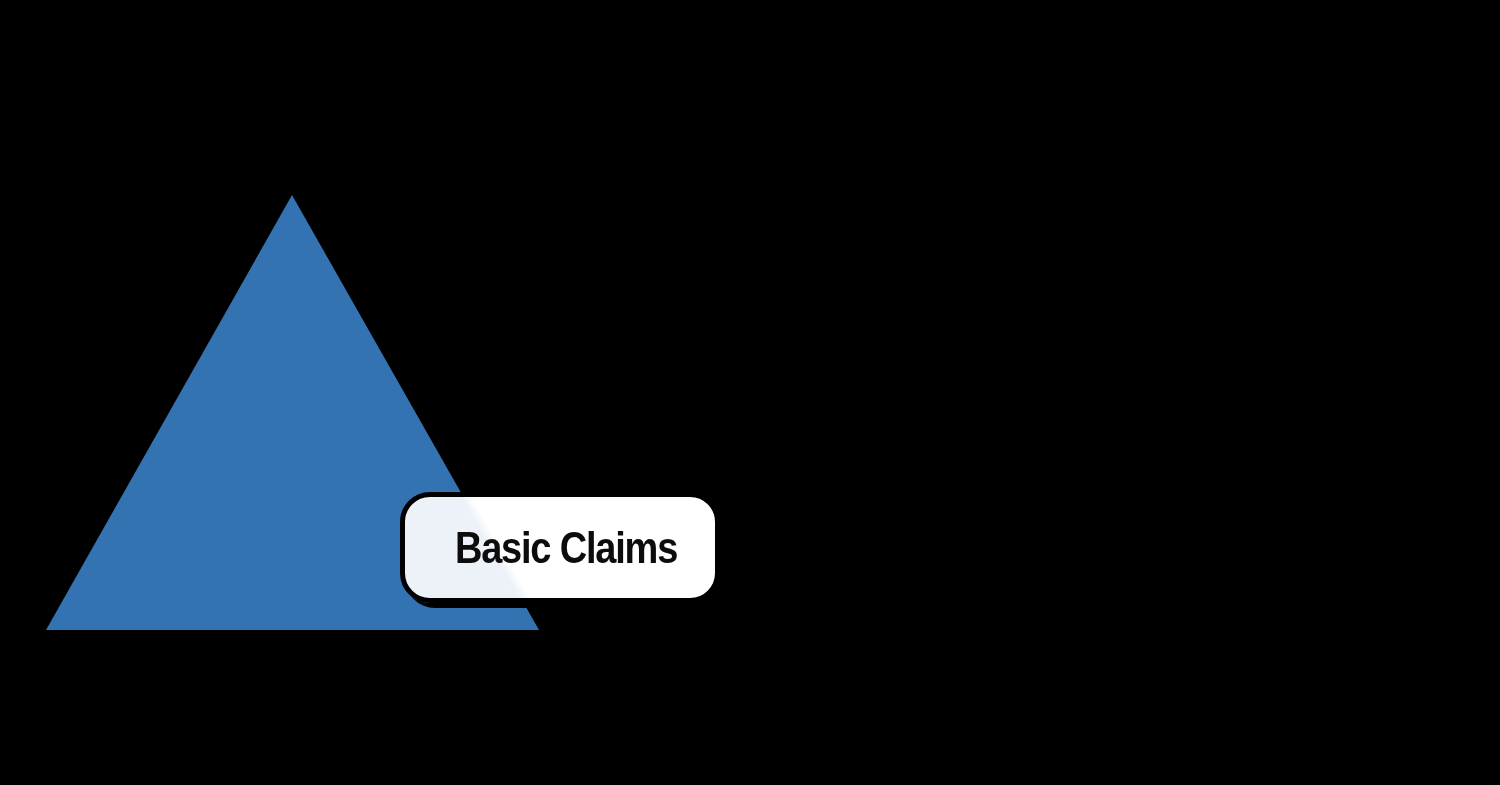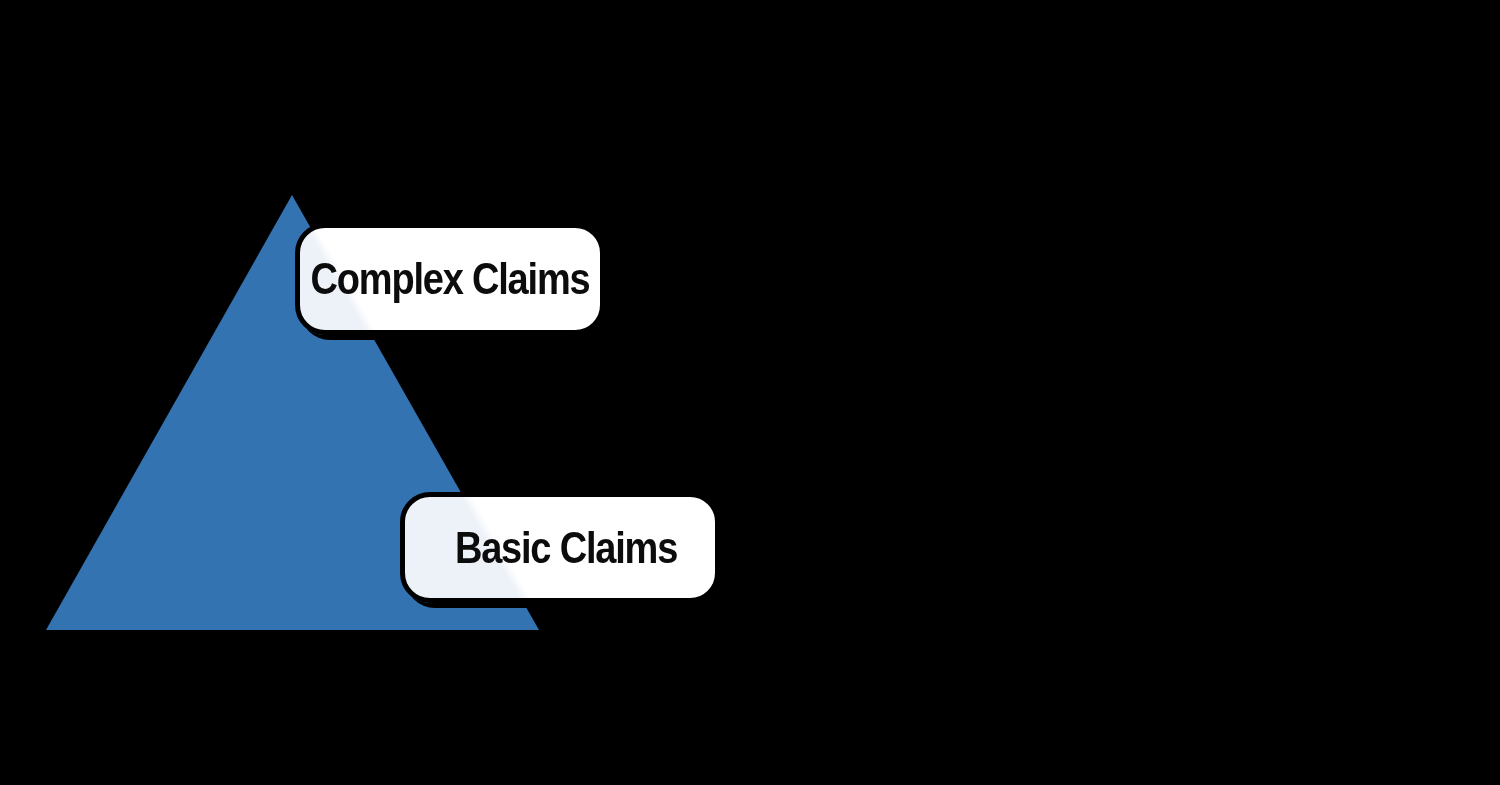--- a/index.html
+++ b/index.html
@@ -67,22 +67,19 @@
 </style>
 </head>
 <body>
 
 <div class="canvas">
 
   <svg class="triangle-svg" viewBox="0 0 1500 785" xmlns="http://www.w3.org/2000/svg">
     <polygon points="292,195 46,630 539,630" fill="#3373b1"></polygon>
   </svg>
 
-  <div class="level-box box-complex">
-    <span class="level-label">Complex Claims</span>
-  </div>
 
 
   <div class="level-box box-basic">
     <span class="level-label">Basic Claims</span>
   </div>
 
 </div>
 
 </body></html>

